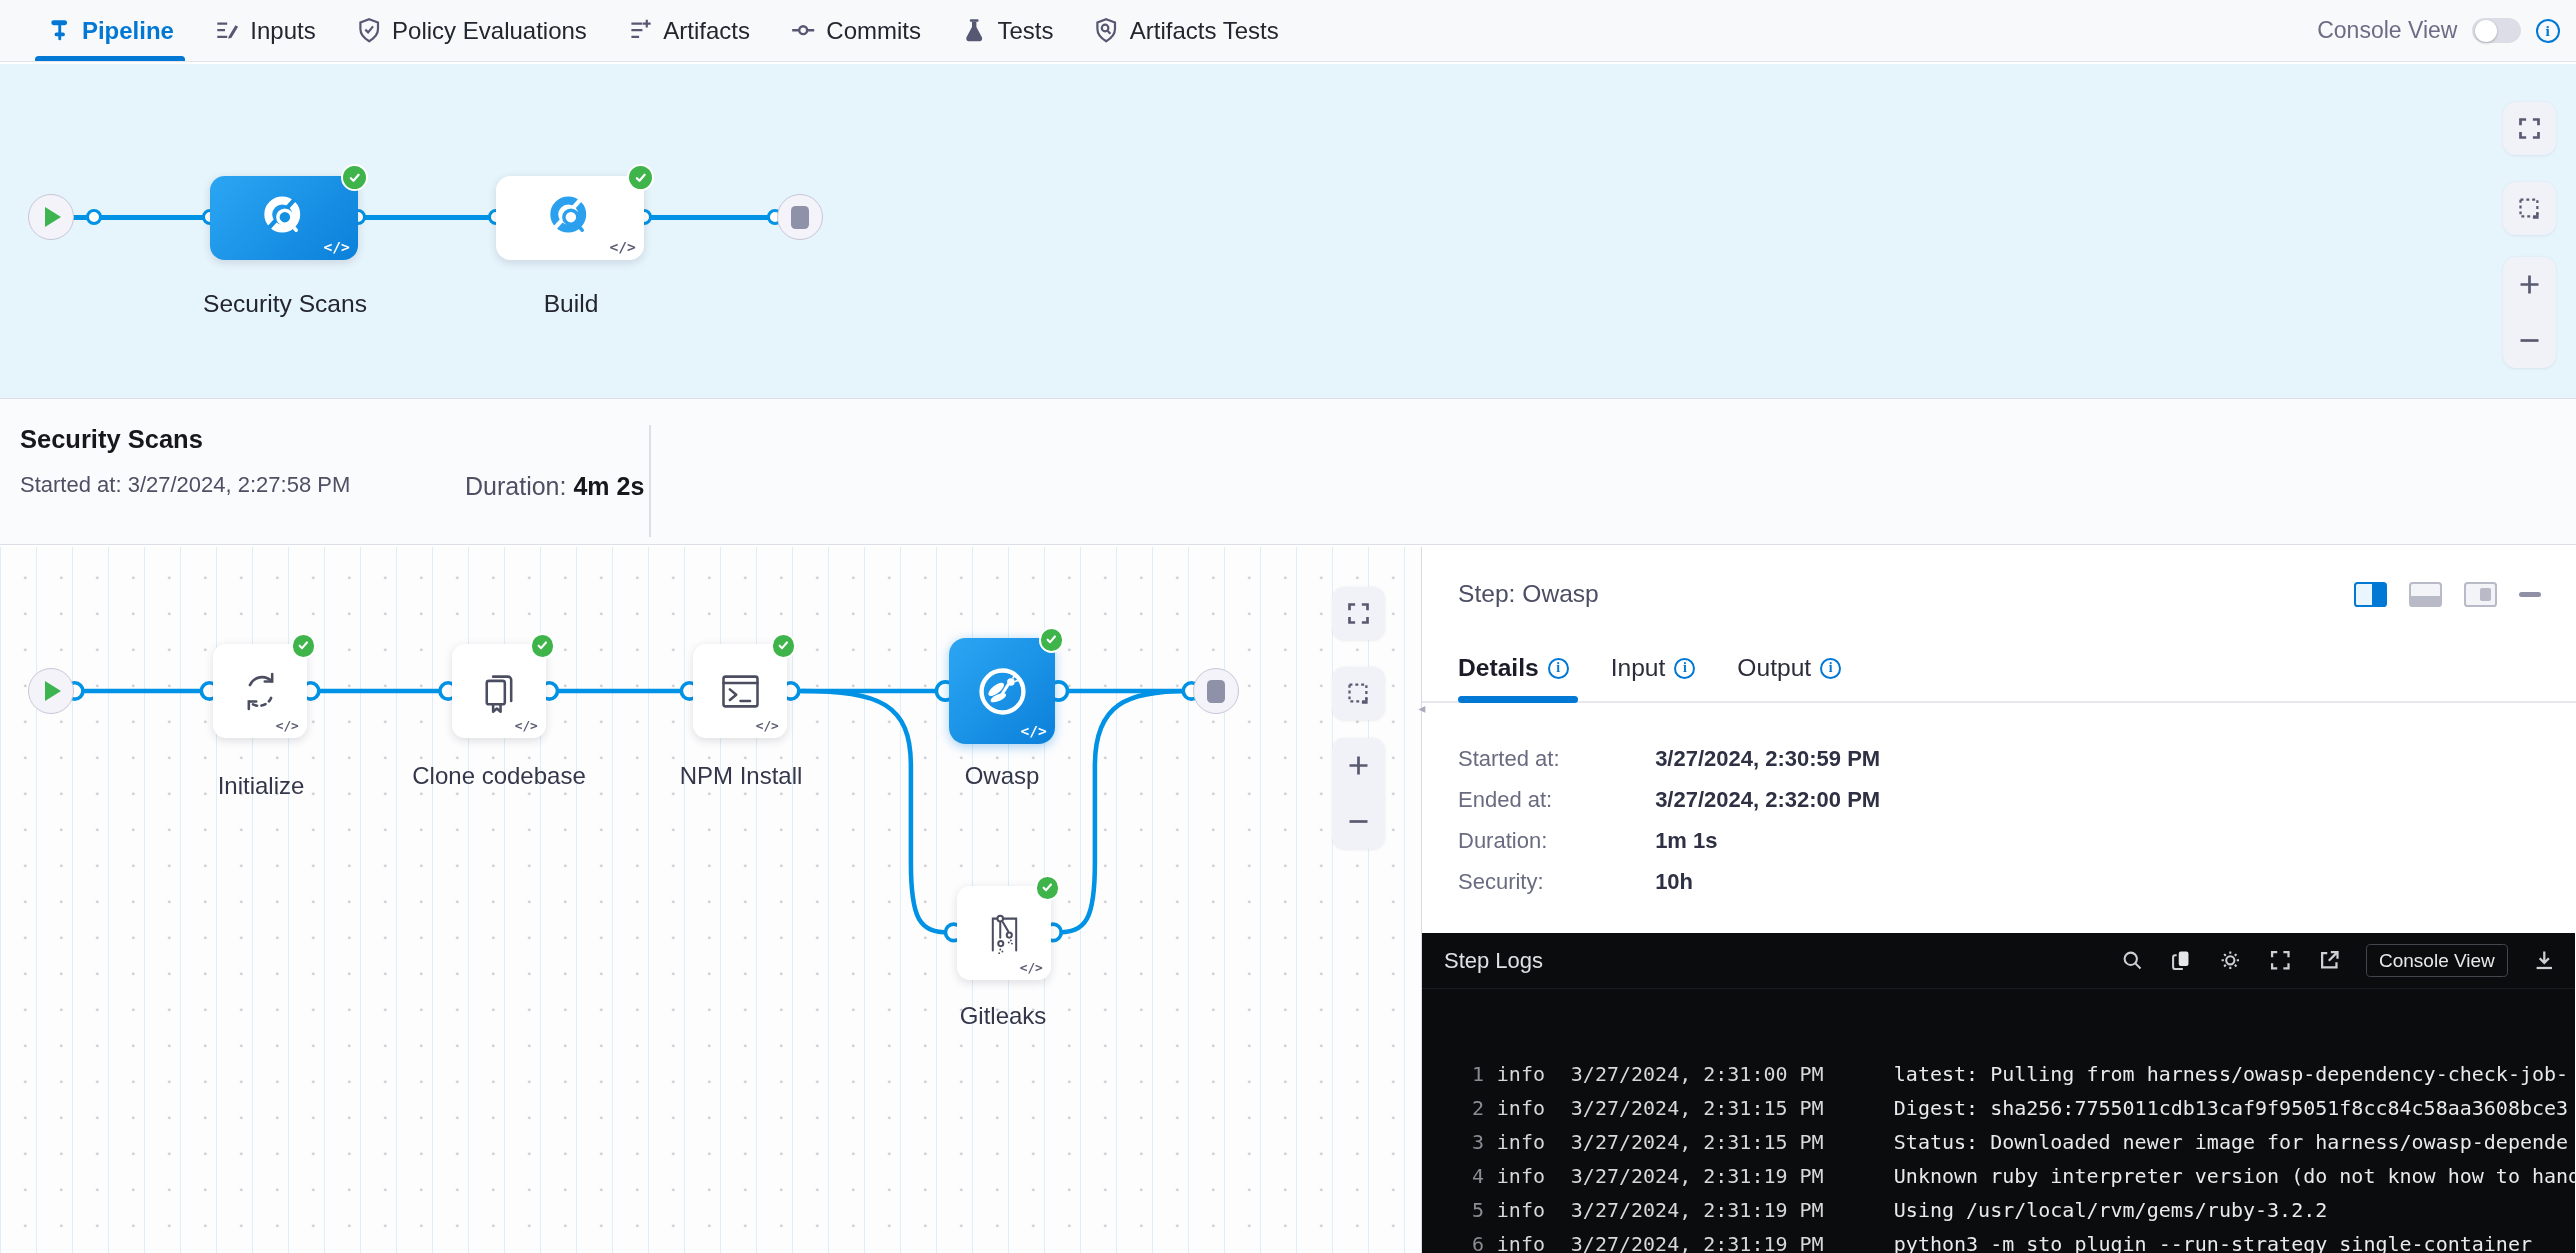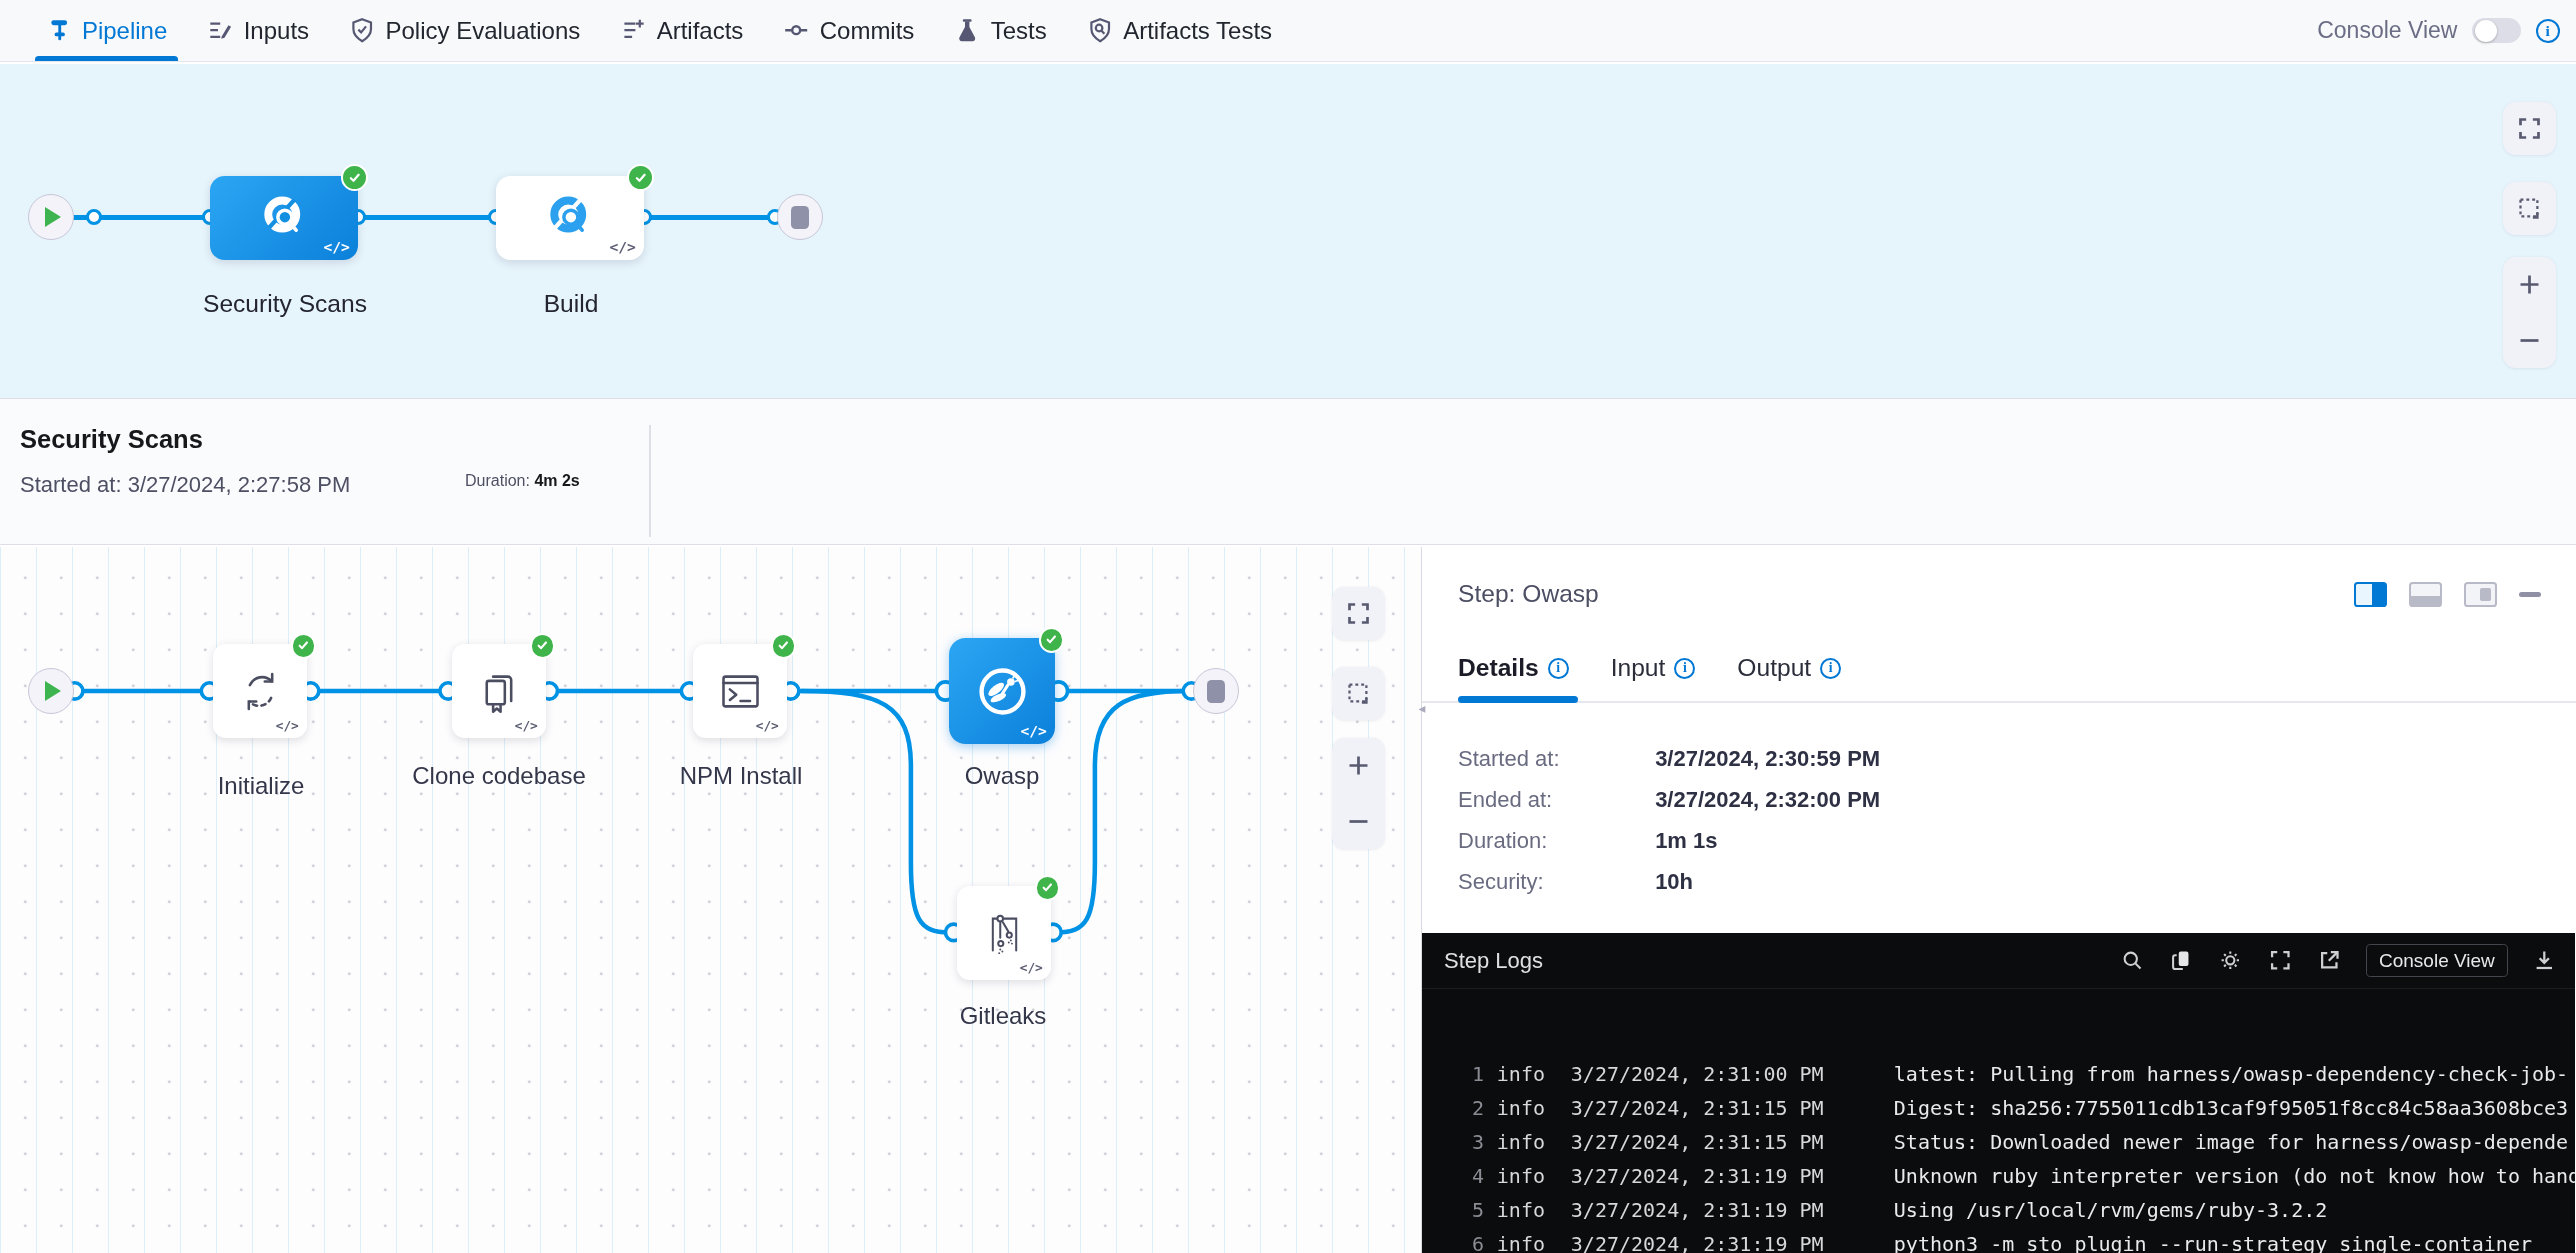--- a/index.html
+++ b/index.html
@@ -8,21 +8,21 @@
   .app { position:relative; width:2576px; height:1253px; overflow:hidden; }
 
   
   .nav { position:absolute; top:0; left:0; width:2576px; height:62px;
          background:#f8f9fb; border-bottom:1.8px solid #e3e4ec;
          display:flex; align-items:center; padding:0 16.4px 0 25.5px; }
   .tabs { display:flex; align-items:stretch; height:100%; }
   .tab { position:relative; display:flex; align-items:center; gap:10px;
          padding:0 20px; font-size:24px; color:#22272f; cursor:pointer; }
   .tab svg { width:26.4px; height:26.4px; display:block; }
-  .tab.active { color:#0278d5; font-weight:normal; }
+  .tab.active { color:#0278d5; font-weight:bold; }
   .tab.active .underline { position:absolute; left:9px; right:9px; bottom:0;
          height:5.5px; background:#0278d5; border-radius:3.6px 3.6px 0 0; }
   .nav-right { margin-left:auto; display:flex; align-items:center; gap:14.6px; }
   .nav-right .cv-label { font-size:23px; color:#6b6d85; }
   .toggle { width:49px; height:25.5px; border-radius:13.7px; background:#dcdde6; position:relative; }
   .toggle .knob { position:absolute; left:2.7px; top:1.8px; width:22px; height:22px;
          border-radius:50%; background:#fff; box-shadow:0 0.9px 2.7px rgba(0,0,0,.25); }
   .info-ic { width:24px; height:24px; border-radius:50%; border:2.3px solid #0278d5;
          color:#0278d5; font-size:15.5px; font-weight:bold; display:flex;
          align-items:center; justify-content:center; font-family:"Liberation Serif", serif; }
@@ -56,21 +56,21 @@
   .cgroup { position:absolute; width:53px; height:111px; border-radius:12.8px; background:#f1f2f8;
           display:flex; flex-direction:column; align-items:center; justify-content:space-around;
           box-shadow:0 0.9px 2.7px rgba(40,41,61,.08); }
   .cbtn svg, .cgroup svg { width:27px; height:27px; }
 
   
   .strip { position:absolute; top:398px; left:0; width:2576px; height:147px; background:#fafbfd;
            border-top:1.8px solid #dddee8; border-bottom:1.8px solid #dddee8; }
   .strip-title { position:absolute; left:20px; top:25.5px; font-size:25.5px; font-weight:bold; color:#17171c; }
   .strip-sub { position:absolute; left:20px; top:73px; font-size:22px; color:#4d4f63; }
-  .strip-dur { position:absolute; left:465px; top:73px; font-size:16px; color:#4d4f63; }
+  .strip-dur { position:absolute; left:465px; top:73px; font-size:25px; color:#4d4f63; }
   .strip-dur b { color:#17171c; }
   .strip-divider { position:absolute; left:649px; top:25.5px; height:112px; width:1.8px; background:#dddee8; }
 
   
   .exec-canvas { position:absolute; top:547px; left:0; width:1421px; height:707px;
       background-color:#fdfdfe;
       background-image:
         radial-gradient(circle, #c6c7cf 1.5px, transparent 1.6px),
         linear-gradient(to right, rgba(110,190,235,.22) 1.4px, transparent 1.4px);
       background-size:36px 36px, 36px 36px; background-position:7.3px 12.8px, 0 0; }

